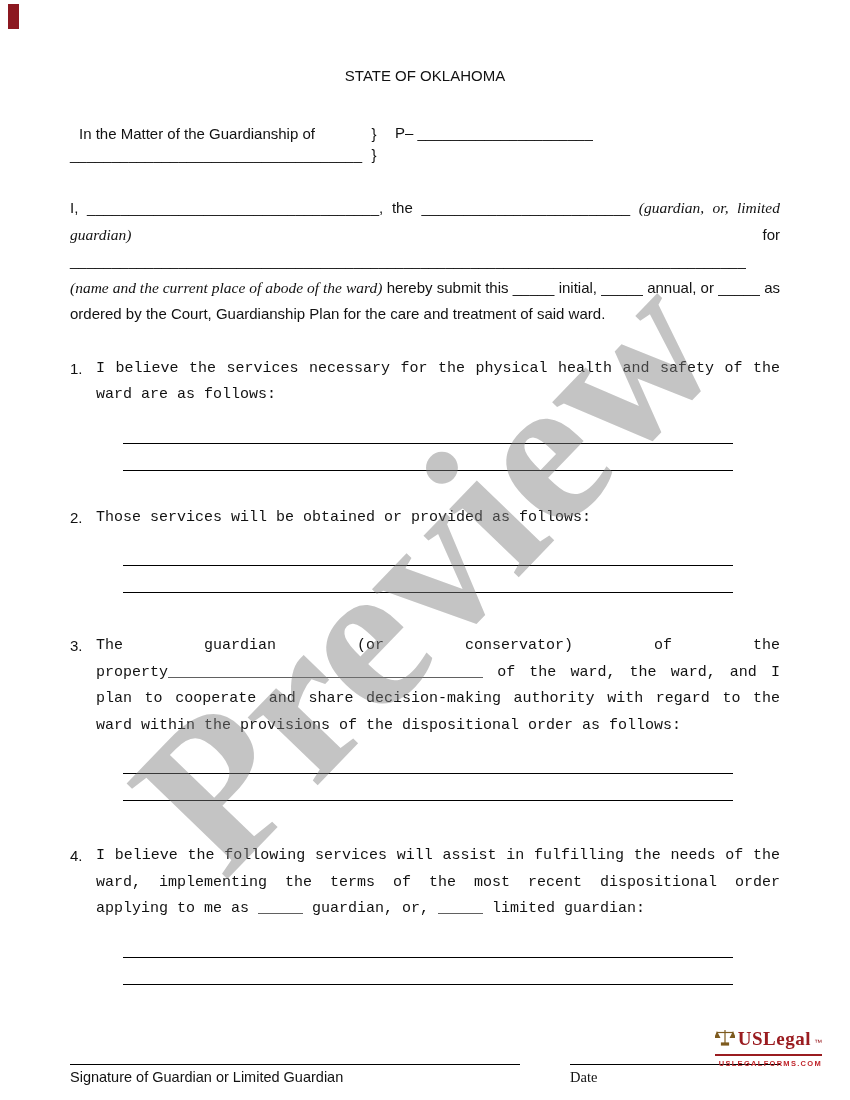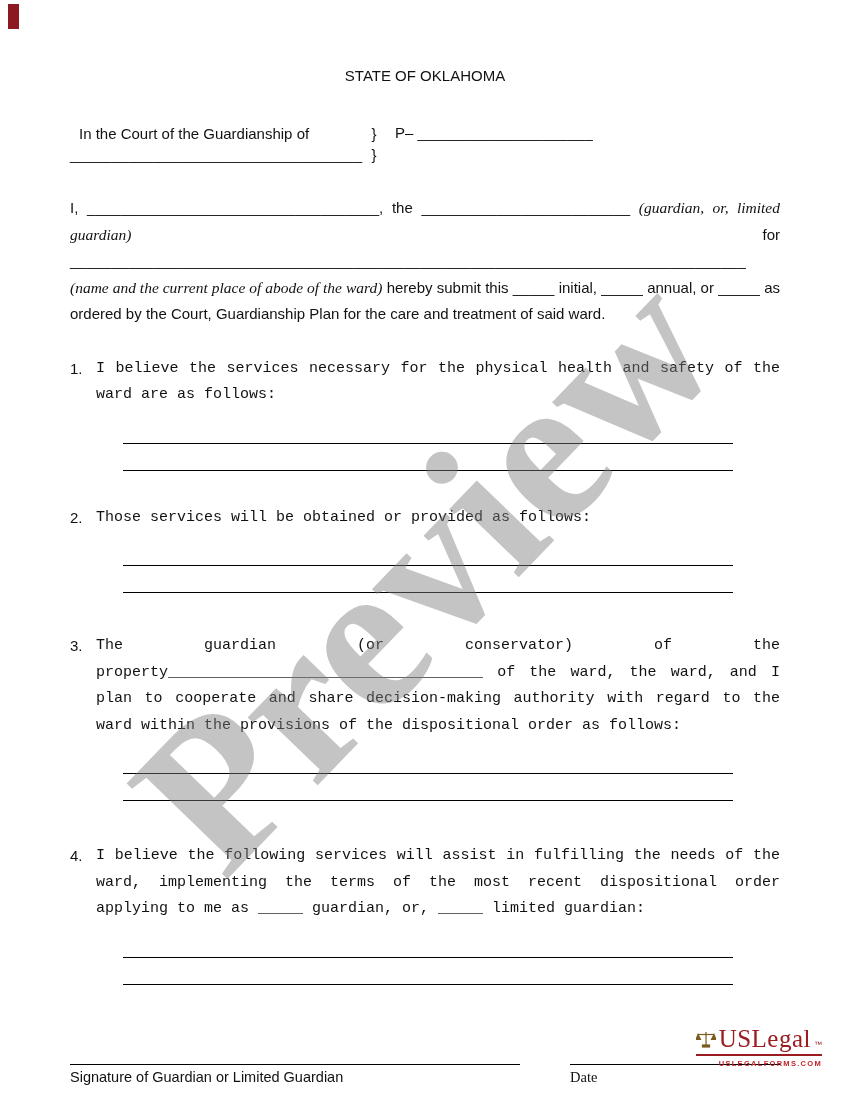--- a/index.html
+++ b/index.html
@@ -52,21 +52,21 @@
   }
   .watermark span {
     font-family:"Liberation Serif", serif; font-weight:bold;
     font-size:212px; color:#7d7d7d; opacity:0.45;
     transform:rotate(-46deg); white-space:nowrap;
   }
 
   .logo { position:absolute; right:28px; bottom:32px; text-align:right; color:#9a1c20; z-index:4; }
   .logo-row { display:flex; align-items:baseline; justify-content:flex-end; gap:3px; }
   .scales { position:relative; top:1px; }
-  .logo-text { font-family:"Liberation Serif", serif; font-weight:normal; font-size:25px; letter-spacing:0.5px; line-height:27px;text-align:center; }
+  .logo-text { font-family:"Liberation Serif", serif; font-weight:bold; font-size:19px; letter-spacing:0.5px; line-height:27px;text-align:center; }
   .tm { font-size:8px; vertical-align:super; }
   .logo-rule { height:2px; background:#9a1c20; margin-top:2px; }
   .logo-tagline { font-size:7.5px; font-weight:bold; letter-spacing:1.3px; margin-top:3px; color:#c0252b; }
 </style>
 </head>
 <body>
 
 <div class="page">
 
   <div class="corner-mark"></div>
@@ -76,21 +76,21 @@
   </div>
 
   <div class="content">
 
     <div class="header">
       <div>STATE OF OKLAHOMA</div>
     </div>
 
     <div class="caption">
       <div class="caption-left">
-        <div class="caption-line1">In the Court of the Guardianship of</div>
+        <div class="caption-line1">In the Matter of the Guardianship of</div>
         <div class="caption-line2 blank">___________________________________</div>
       </div>
       <div class="caption-brackets">
         <div>}</div>
         <div>}</div>
       </div>
       <div class="caption-case"><span>P–</span>
         <span class="blank">_____________________</span></div>
     </div>
 

